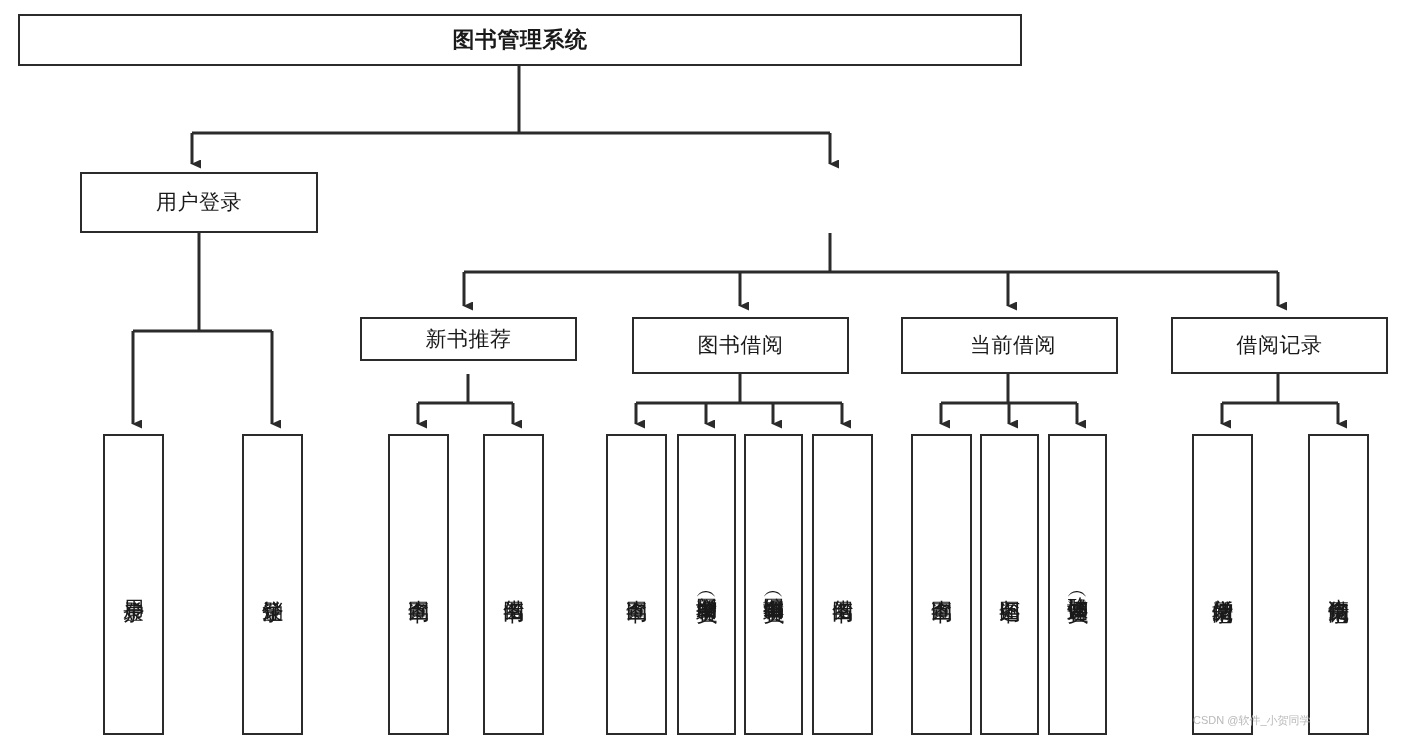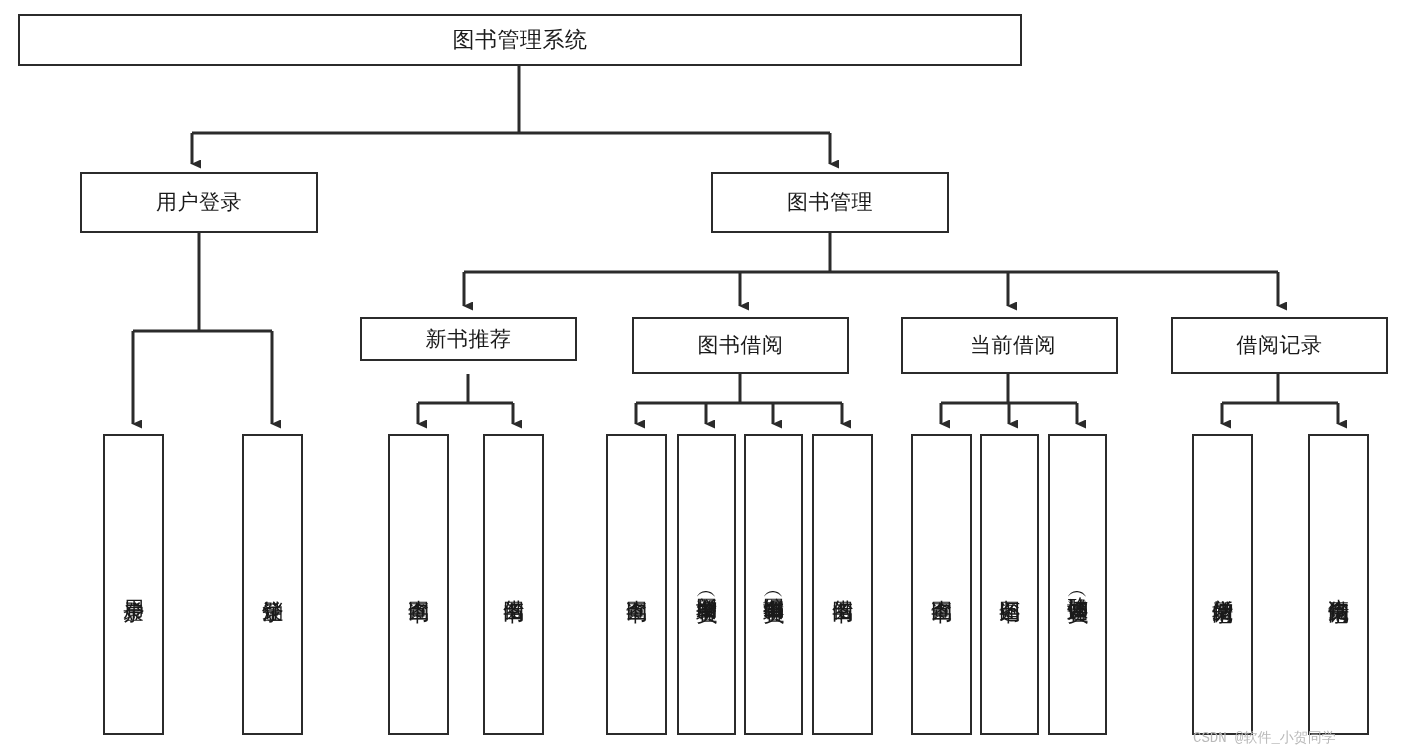--- a/index.html
+++ b/index.html
@@ -60,25 +60,24 @@
     text-orientation: upright;
     font-size: 21px;
     line-height: 1.06;
     letter-spacing: 1px;
     max-height: 100%;
   }
   #watermark {
     position: absolute;
     left: 1193px;
     top: 713px;
-    font-size: 14px;
+    font-size: 11px;
     color: #b9b9b9;
     white-space: nowrap;
-    font-family: Liberation Mono, monospace;
-    margin-top: 16px;
+    font-family: Liberation Sans, sans-serif;
   }
 </style>
 </head>
 <body>
 
 <div id="diagram-root">
 
   <svg id="edge-layer" width="1405" height="747" viewBox="0 0 1405 747">
     <defs>
       <marker id="arrowhead" markerWidth="9" markerHeight="10" refX="4.5" refY="9" orient="auto" markerUnits="userSpaceOnUse">
@@ -125,31 +124,28 @@
       <path d="M1009,403 L1009,424" marker-end="url(#arrowhead)"></path>
       <path d="M1077,403 L1077,424" marker-end="url(#arrowhead)"></path>
 
       <path d="M1278,374 L1278,403"></path>
       <path d="M1222,403 L1338,403"></path>
       <path d="M1222,403 L1222,424" marker-end="url(#arrowhead)"></path>
       <path d="M1338,403 L1338,424" marker-end="url(#arrowhead)"></path>
     </g>
   </svg>
 
-  <div class="node horiz root" style="left:18px; top:14px; width:1004px; height:52px;">
+  <div class="node horiz root" style="left:18px; top:14px; width:1004px; height:52px;font-weight:bold;">
     <span class="label">图书管理系统</span>
   </div>
 
   <div class="node horiz" style="left:80px; top:172px; width:238px; height:61px;">
     <span class="label">用户登录</span>
   </div>
 
-  <div class="node horiz" style="left:711px; top:172px; width:238px; height:61px;">
-    <span class="label">图书管理</span>
-  </div>
 
   <div class="node horiz" style="left:360px; top:317px; width:217px; height:44px;">
     <span class="label">新书推荐</span>
   </div>
 
   <div class="node horiz" style="left:632px; top:317px; width:217px; height:57px;">
     <span class="label">图书借阅</span>
   </div>
 
   <div class="node horiz" style="left:901px; top:317px; width:217px; height:57px;padding-left:7px;">

